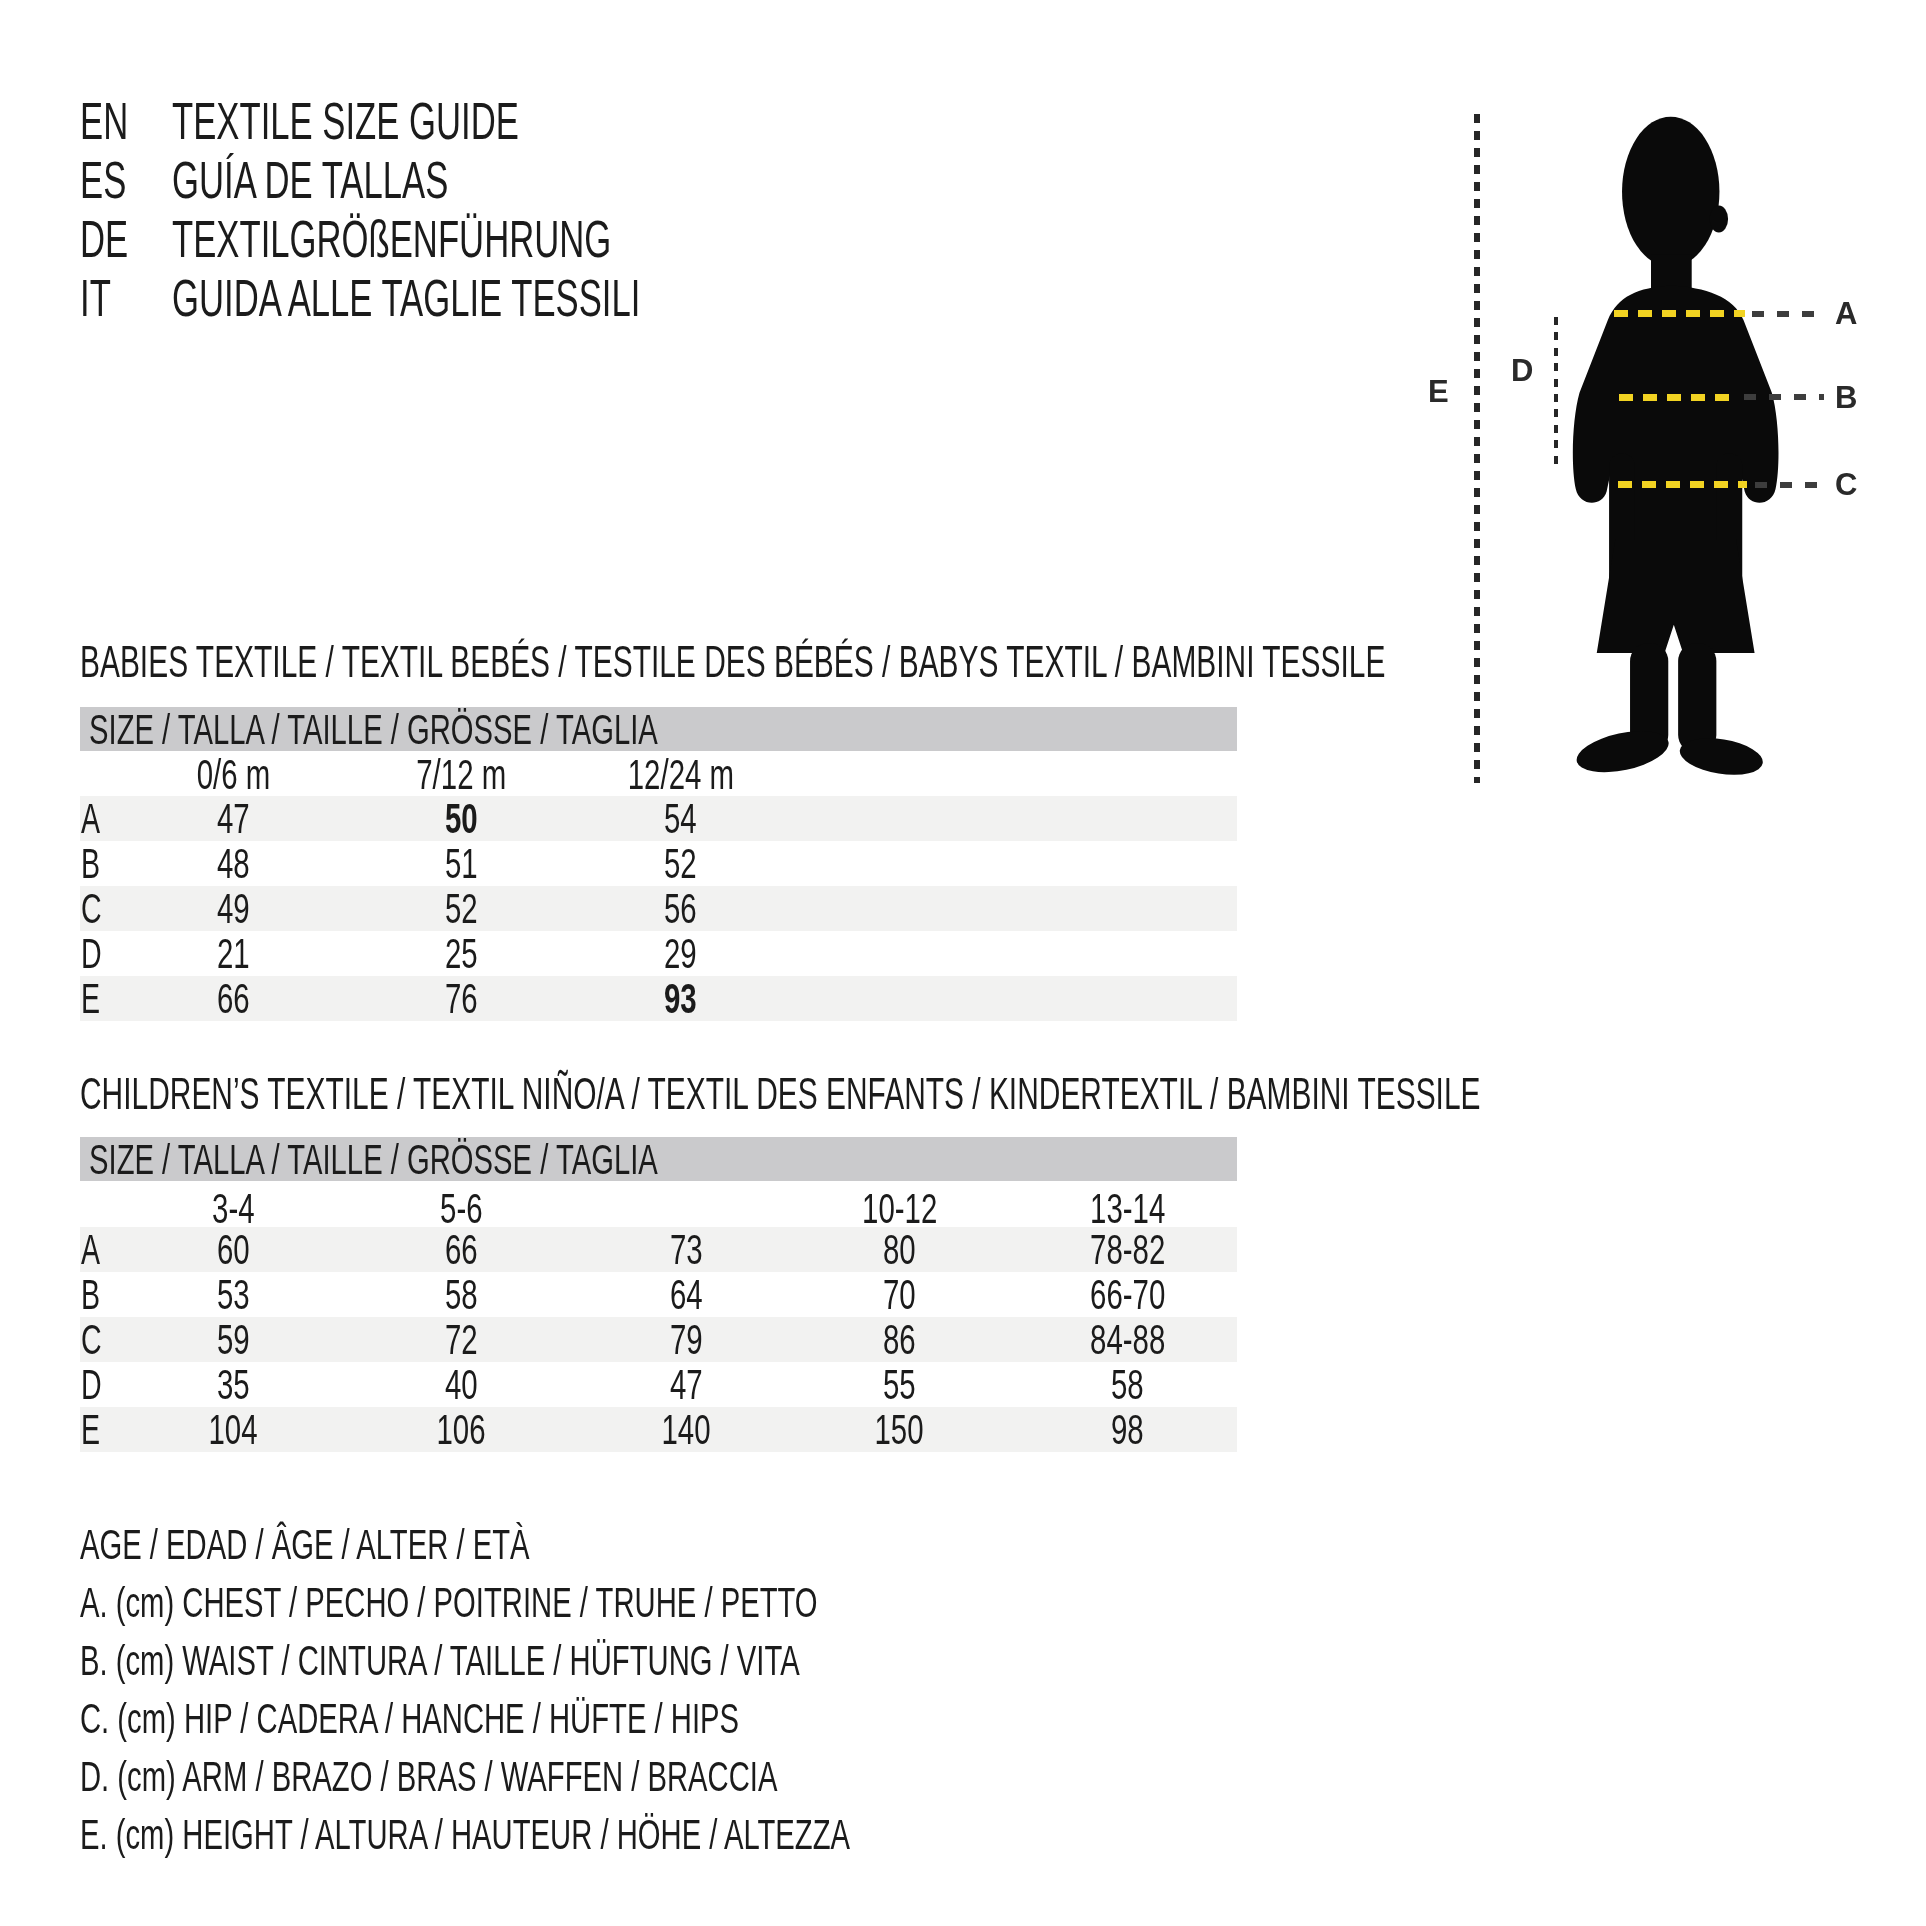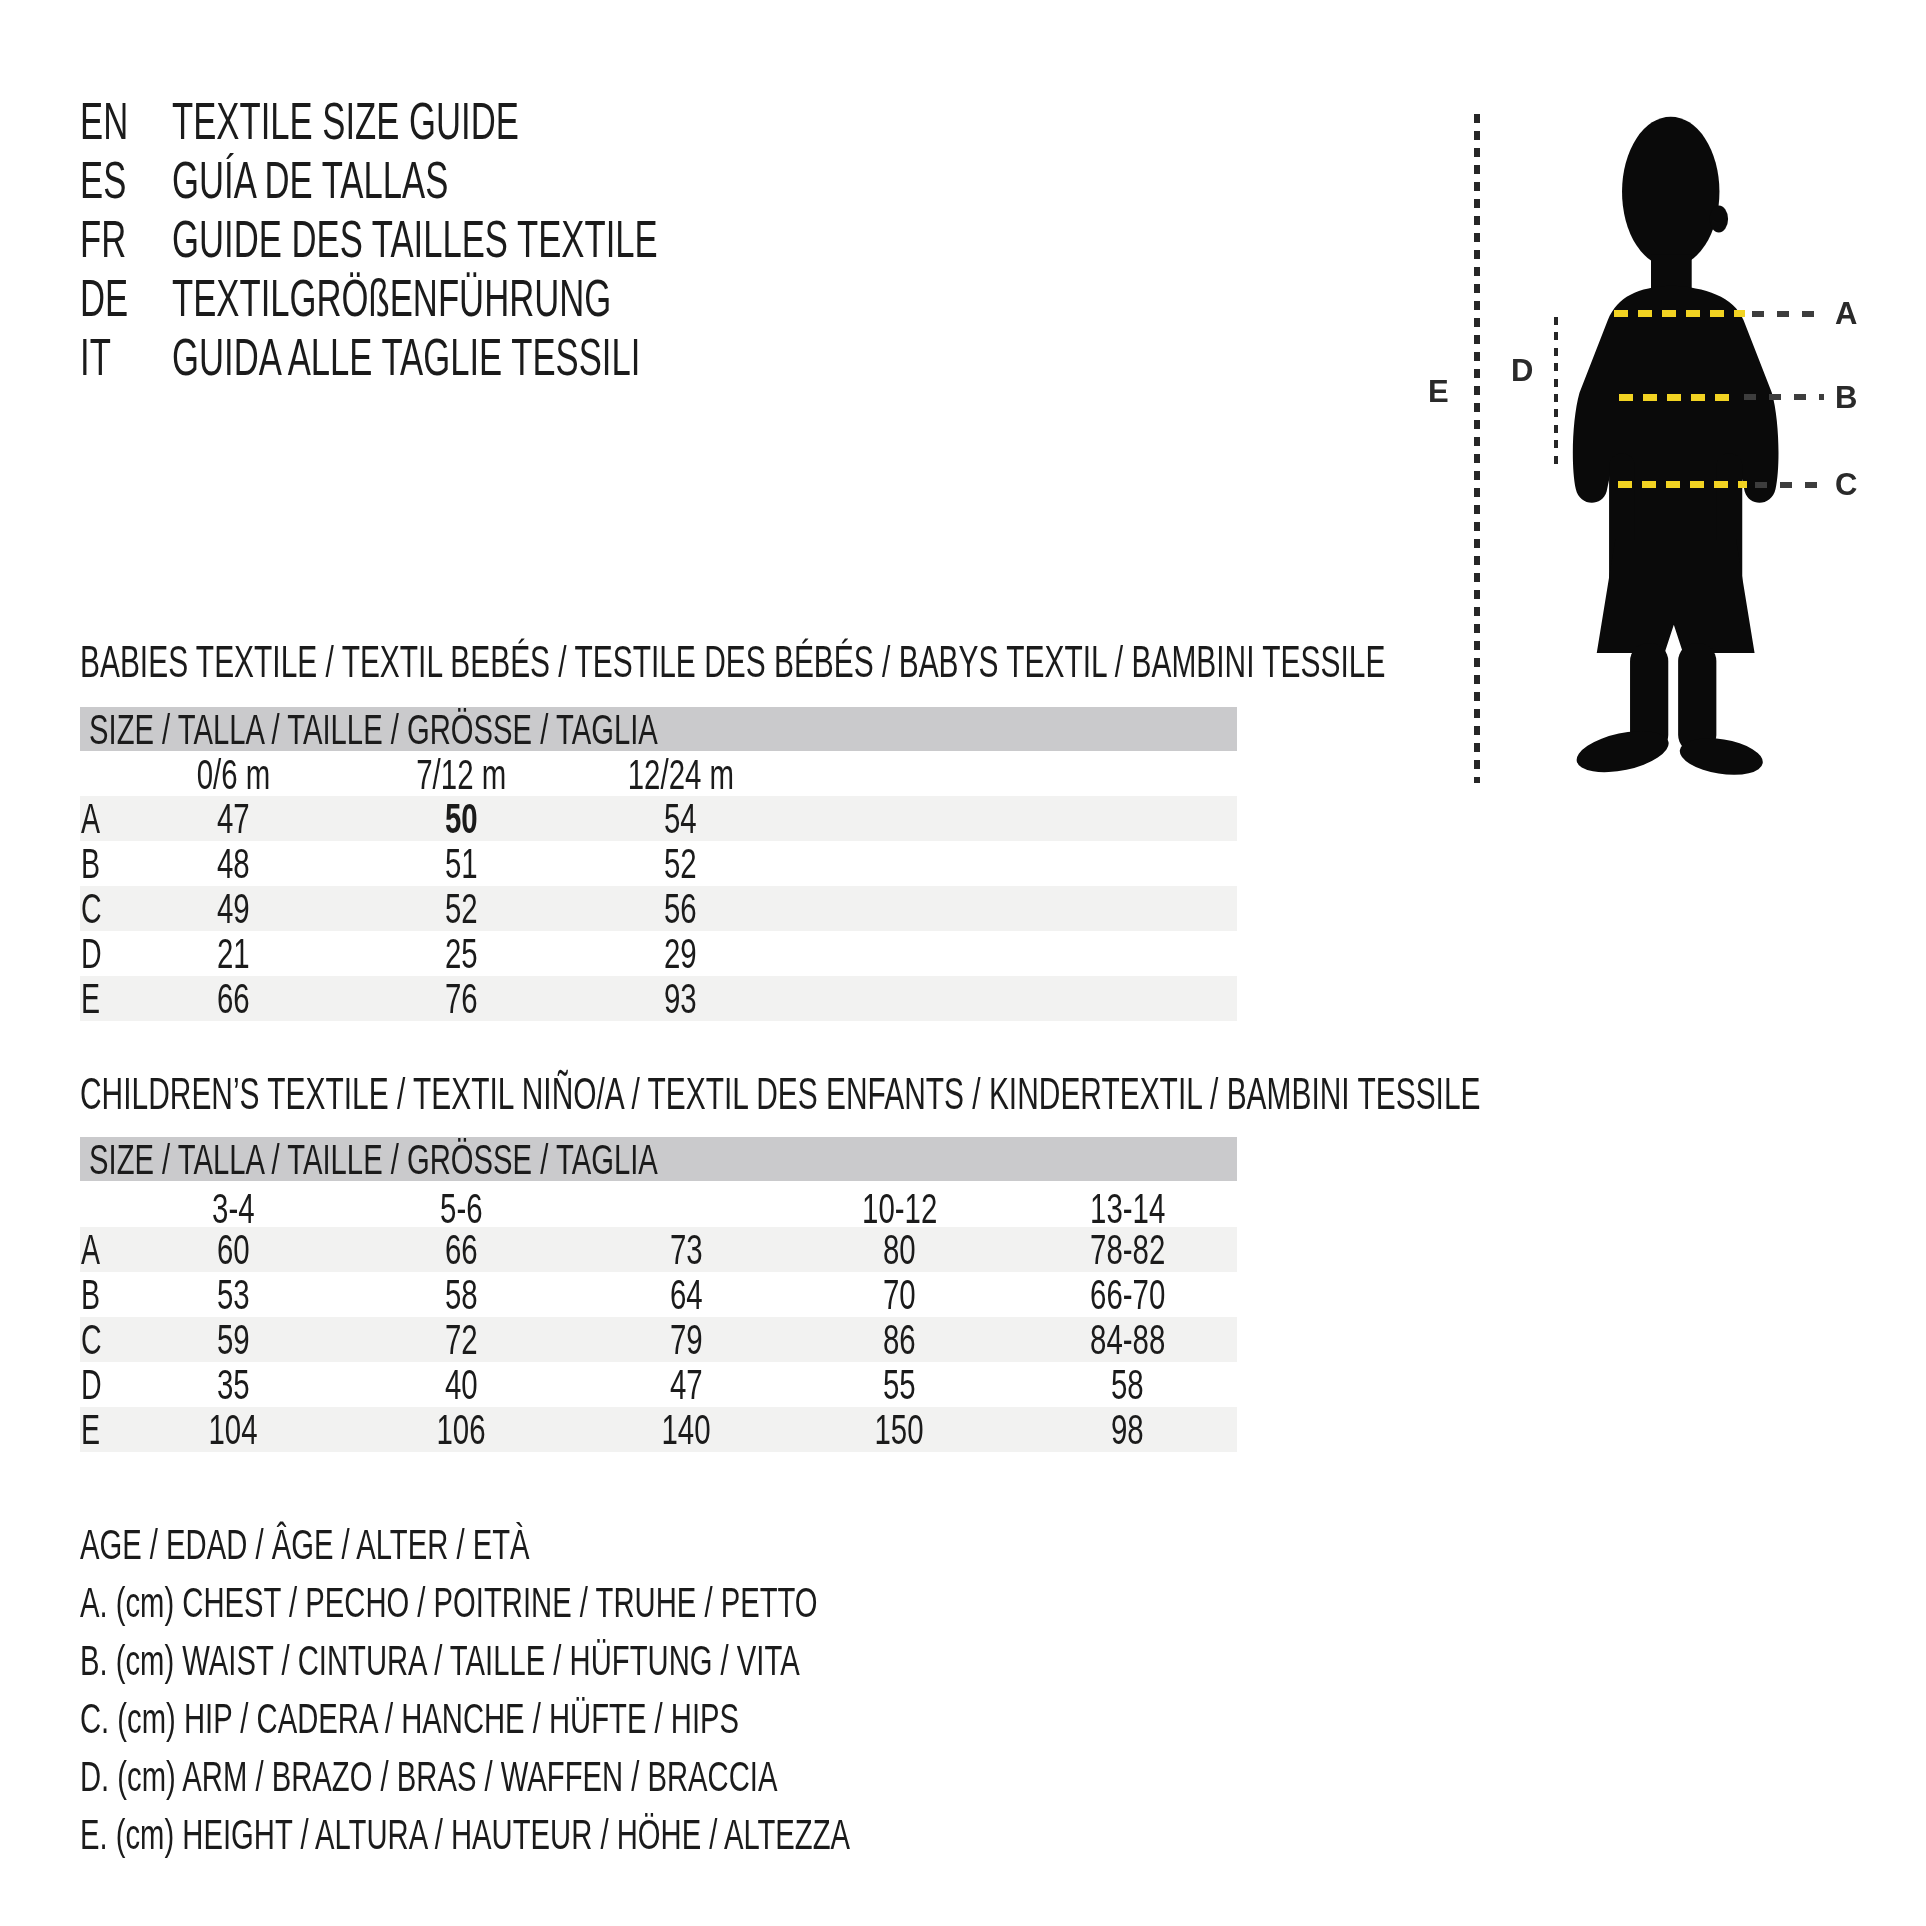--- a/index.html
+++ b/index.html
@@ -41,24 +41,20 @@
 <div id="canvas">
 
   <div id="langs">
     <div class="lang-row">
       <span class="lang-code"><span class="cd">EN</span></span>
       <span><span class="cd">TEXTILE SIZE GUIDE</span></span>
     </div>
     <div class="lang-row">
       <span class="lang-code"><span class="cd">ES</span></span>
       <span><span class="cd">GUÍA DE TALLAS</span></span>
-    </div>
-    <div class="lang-row">
-      <span class="lang-code"><span class="cd">FR</span></span>
-      <span><span class="cd">GUIDE DES TAILLES TEXTILE</span></span>
     </div>
     <div class="lang-row">
       <span class="lang-code"><span class="cd">DE</span></span>
       <span><span class="cd">TEXTILGRÖßENFÜHRUNG</span></span>
     </div>
     <div class="lang-row">
       <span class="lang-code"><span class="cd">IT</span></span>
       <span><span class="cd">GUIDA ALLE TAGLIE TESSILI</span></span>
     </div>
   </div>
@@ -124,21 +120,21 @@
   <div class="cell" style="left:681px;top:886px;"><span class="cdc">56</span></div>
 
   <div class="rowlab" style="top:931px;"><span class="cd">D</span></div>
   <div class="cell" style="left:234px;top:931px;"><span class="cdc">21</span></div>
   <div class="cell" style="left:462px;top:931px;"><span class="cdc">25</span></div>
   <div class="cell" style="left:681px;top:931px;"><span class="cdc">29</span></div>
 
   <div class="rowlab" style="top:976px;"><span class="cd">E</span></div>
   <div class="cell" style="left:234px;top:976px;"><span class="cdc">66</span></div>
   <div class="cell" style="left:462px;top:976px;"><span class="cdc">76</span></div>
-  <div class="cell" style="left:681px;top:976px;"><span class="cdc">93</span></div>
+  <div class="cell" style="left:681px;top:976px;font-weight:bold;"><span class="cdc">93</span></div>
 
   <div class="section-title" style="top:1072px;"><span class="cd">CHILDREN’S TEXTILE / TEXTIL NIÑO/A / TEXTIL DES ENFANTS / KINDERTEXTIL / BAMBINI TESSILE</span></div>
   <div class="sizebar" style="top:1137px;">
     <span class="sizebar-text"><span class="cd">SIZE / TALLA / TAILLE / GRÖSSE / TAGLIA</span></span>
   </div>
 
   <div class="cell" style="left:234px;top:1186px;"><span class="cdc">3-4</span></div>
   <div class="cell" style="left:462px;top:1186px;"><span class="cdc">5-6</span></div>
   <div class="cell" style="left:687px;top:1186px;margin-top:48px;"><span class="cdc">7-9</span></div>
   <div class="cell" style="left:900px;top:1186px;"><span class="cdc">10-12</span></div>

